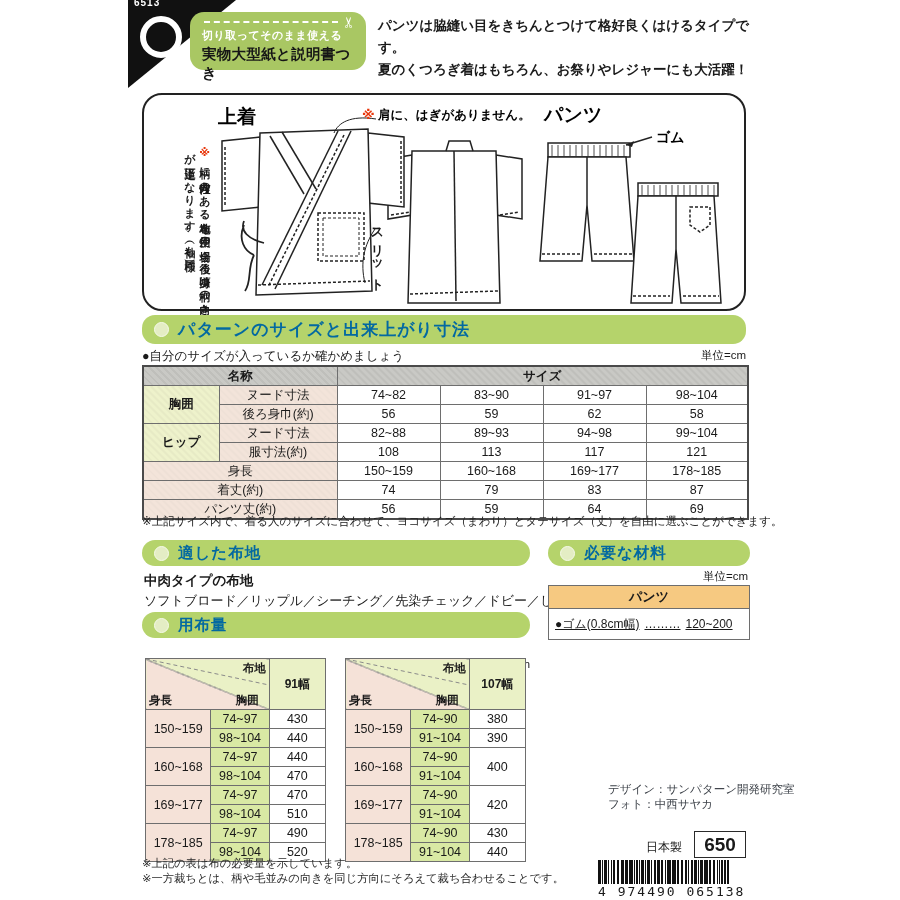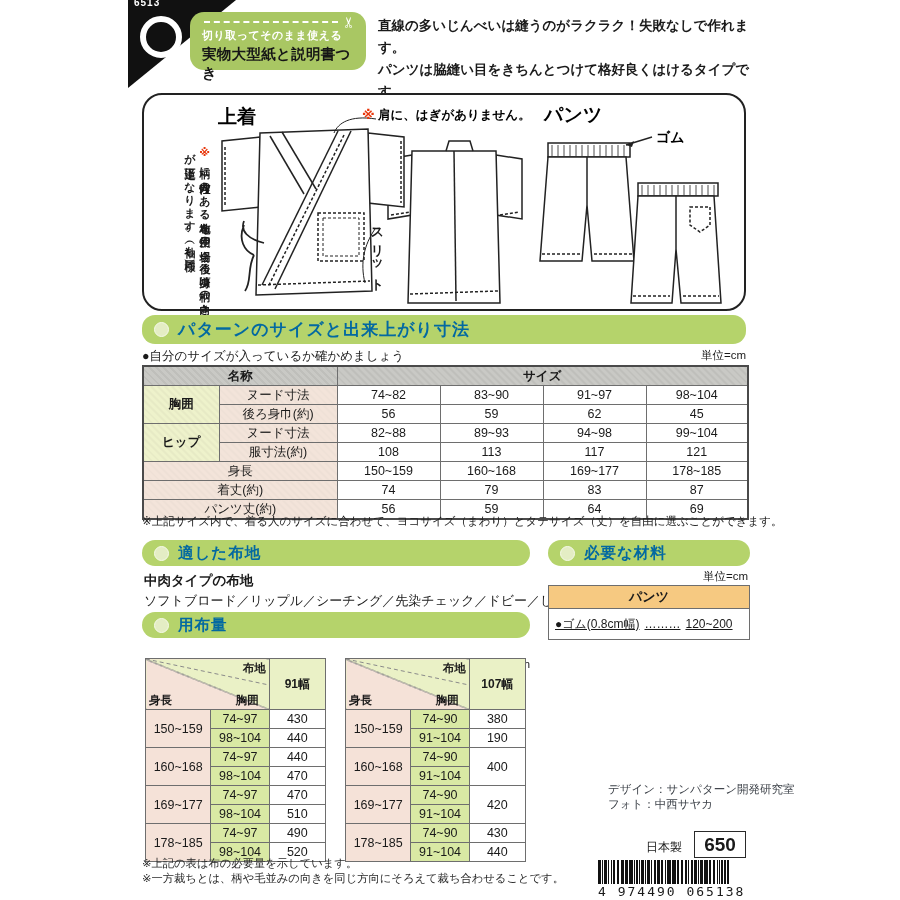--- a/index.html
+++ b/index.html
@@ -103,21 +103,20 @@
 
   <div class="abs badge">
     <div class="cutline">
       <span class="scissors">✂</span>
     </div>
     <div class="l1">切り取ってそのまま使える</div>
     <div class="l2">実物大型紙と説明書つき</div>
   </div>
 
   <div class="abs intro">
-    <div>直線の多いじんべいは縫うのがラクラク！失敗なしで作れます。</div>
     <div>パンツは脇縫い目をきちんとつけて格好良くはけるタイプです。</div>
     <div>夏のくつろぎ着はもちろん、お祭りやレジャーにも大活躍！</div>
   </div>
 
   <div class="abs diagbox">
     <svg width="599" height="213" viewBox="0 0 599 213">
       <g fill="none" stroke="#222" stroke-width="1.5">
 
         <g>
           <path fill="#fff" d="M268,60 L244,64 L244,124 L268,120 Z"></path>
@@ -211,21 +210,21 @@
       <td>74~82</td>
           <td>83~90</td>
           <td>91~97</td>
           <td>98~104</td>
     </tr>
     <tr>
       <td class="p">後ろ身巾(約)</td>
       <td>56</td>
           <td>59</td>
           <td>62</td>
-          <td>45</td>
+          <td>58</td>
     </tr>
     <tr>
       <td class="g" rowspan="2">ヒップ</td>
       <td class="p">ヌード寸法</td>
       <td>82~88</td>
           <td>89~93</td>
           <td>94~98</td>
           <td>99~104</td>
     </tr>
     <tr>
@@ -362,21 +361,21 @@
       </th>
       <th class="wcol">107幅</th>
     </tr>
     <tr>
           <td class="uh" rowspan="2">150~159</td>
           <td class="uc">74~90</td>
           <td>380</td>
         </tr>
     <tr>
           <td class="uc">91~104</td>
-          <td>190</td>
+          <td>390</td>
         </tr>
     <tr>
           <td class="uh" rowspan="2">160~168</td>
           <td class="uc">74~90</td>
           <td rowspan="2">400</td>
         </tr>
     <tr>
           <td class="uc">91~104</td>
         </tr>
     <tr>

